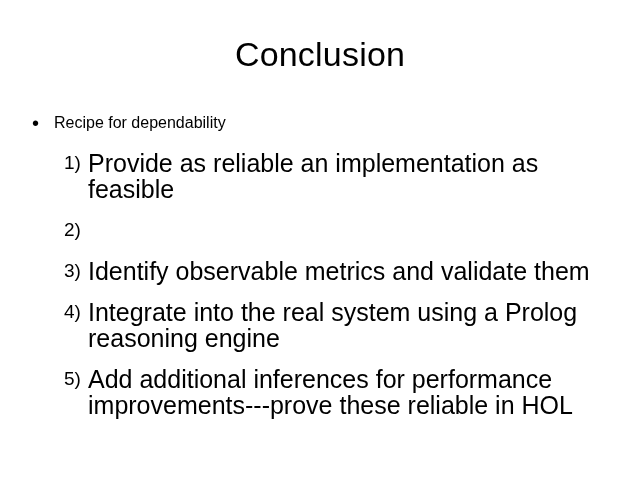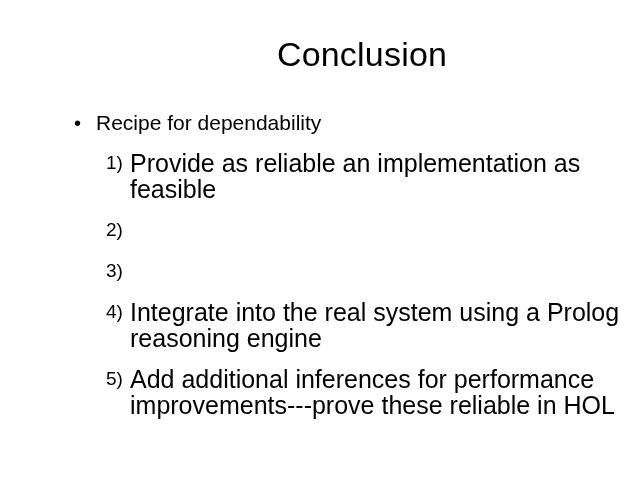--- a/index.html
+++ b/index.html
@@ -12,21 +12,20 @@
     background: #ffffff;
     font-family: "Liberation Sans", sans-serif;
     color: #000000;
     overflow: hidden;
   }
   .slide {
     width: 544px;
     height: 480px;
     position: relative;
     box-sizing: border-box;
-    margin-left: 42px;
   }
   .slide-title {
     position: absolute;
     top: 34px;
     left: 0;
     width: 640px;
     text-align: center;
     font-size: 34px;
     line-height: 40px;
     font-weight: normal;
@@ -46,21 +45,21 @@
   .bullet-dot {
     font-size: 20px;
     line-height: 30px;
     width: 26px;
     flex: 0 0 26px;
     text-align: left;
     padding-left: 4px;
     box-sizing: border-box;
   }
   .bullet-text {
-    font-size: 21px;
+    font-size: 16px;
     line-height: 30px;
   }
   .sub-list {
     margin-top: 6px;
     padding-left: 36px;
   }
   .sub-item {
     display: flex;
     align-items: flex-start;
     margin-bottom: 15px;
@@ -96,20 +95,21 @@
         <span class="sub-num">1)</span>
         <span class="sub-text">Provide as reliable an implementation as feasible</span>
       </div>
 
       <div class="sub-item">
         <span class="sub-num">2)</span>
       </div>
 
       <div class="sub-item">
         <span class="sub-num">3)</span>
+        <span class="sub-text">Identify observable metrics and validate them</span>
       </div>
 
       <div class="sub-item">
         <span class="sub-num">4)</span>
         <span class="sub-text">Integrate into the real system using a Prolog reasoning engine</span>
       </div>
 
       <div class="sub-item">
         <span class="sub-num">5)</span>
         <span class="sub-text">Add additional inferences for performance improvements---prove these reliable in HOL</span>

